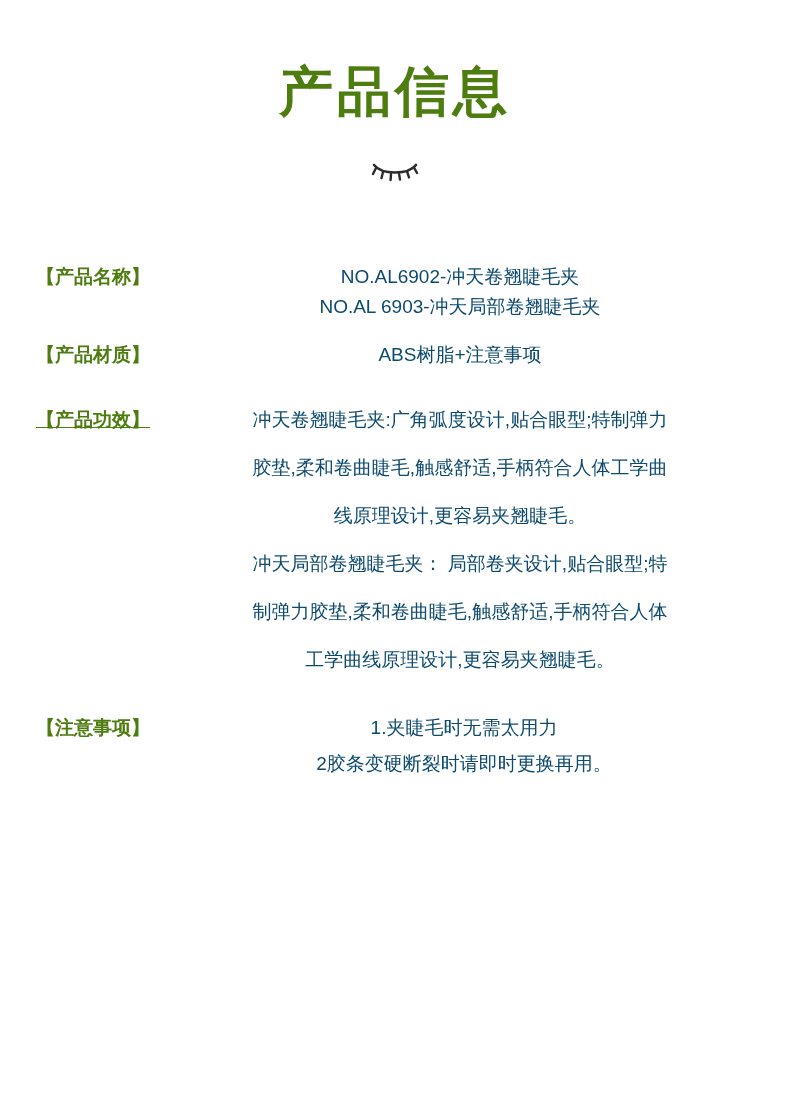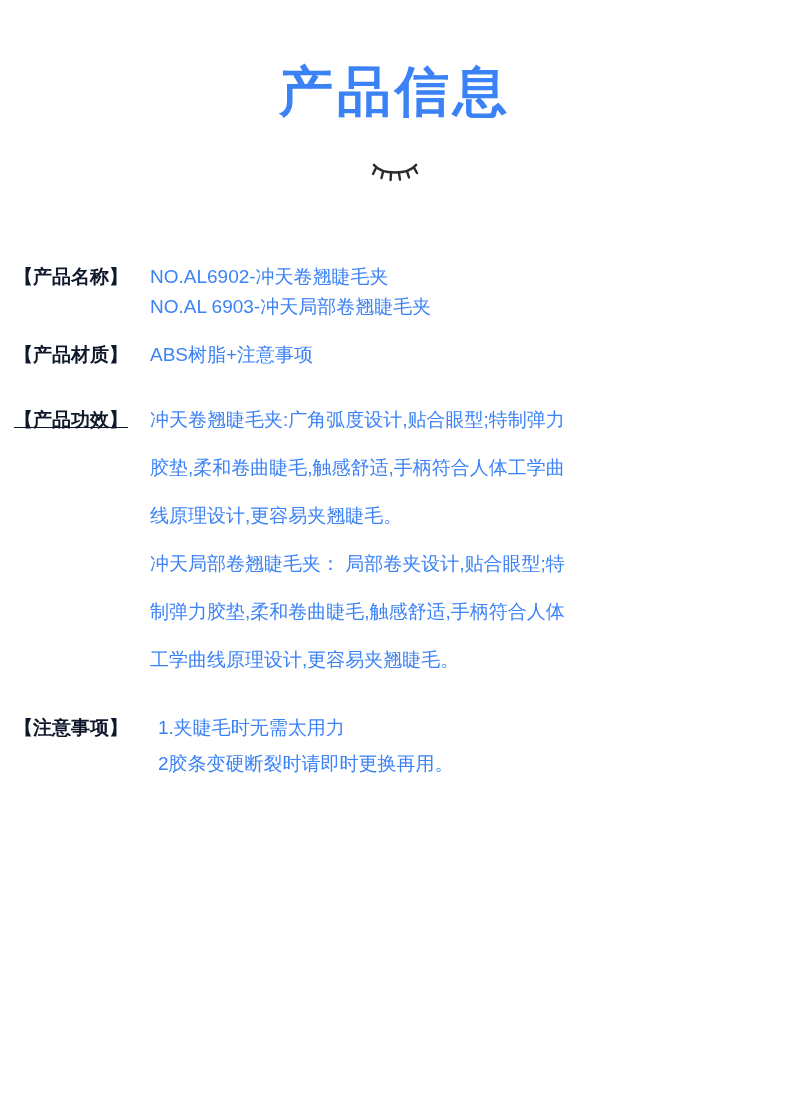--- a/index.html
+++ b/index.html
@@ -24,21 +24,21 @@
 
   
   .header {
     text-align: center;
     padding-top: 62px;
   }
   .page-title {
     font-size: 54px;
     font-weight: bold;
     letter-spacing: 4px;
-    color: #3b82f6;
+    color: #4d7c0f;
     line-height: 1.1;
     margin: 0;
   }
   .lash-ornament {
     margin: 36px auto 0 auto;
     width: 54px;
     height: 26px;
     position: relative;
   }
   .lash-ornament svg {
@@ -59,31 +59,33 @@
     align-items: flex-start;
     margin-bottom: 26px;
   }
   .spec-label {
     width: 150px;
     flex: 0 0 150px;
     box-sizing: border-box;
     padding-left: 14px;
     font-size: 19px;
     font-weight: bold;
-    color: #0f172a;
+    color: #4d7c0f;
     line-height: 30px;
     letter-spacing: 0px;
     white-space: nowrap;
+    text-align: right;
   }
   .spec-value {
     flex: 1 1 auto;
     padding-right: 20px;
     font-size: 19px;
-    color: #3b82f6;
+    color: #0c4a6e;
     line-height: 30px;
+    text-align: center;
   }
   .spec-value .line {
     display: block;
     white-space: nowrap;
   }
 
   
   .spec-row.loose .spec-value {
     line-height: 48px;
   }

